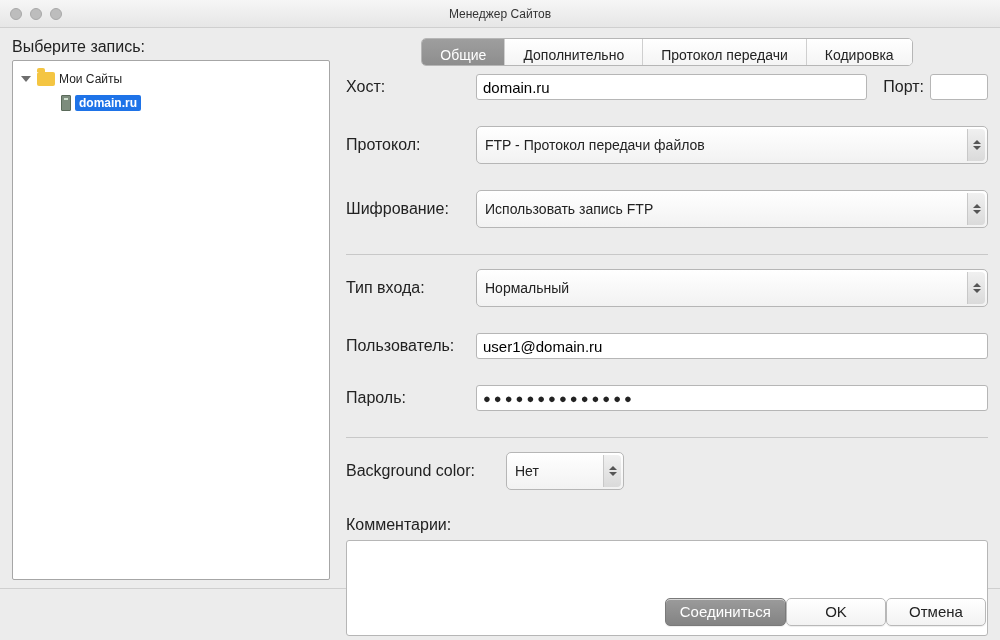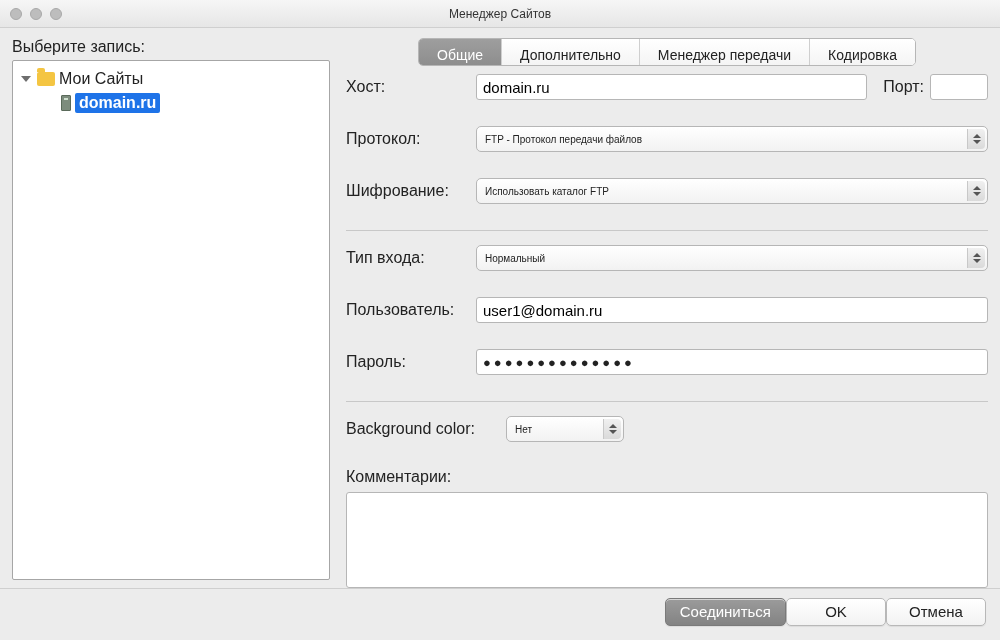--- a/index.html
+++ b/index.html
@@ -45,21 +45,21 @@
   .left-col {
     width: 318px;
     display: flex; flex-direction: column;
   }
   .left-label { font-size: 16px; margin-bottom: 4px; }
   .tree {
     flex: 1;
     background: #fff;
     border: 1px solid #a6a6a6; border-radius: 2px;
     padding: 6px 4px;
-    font-size: 16px;
+    font-size: 12px;
     overflow: auto;
   }
   .tree-row {
     display: flex; align-items: center;
     height: 24px;
     padding-left: 4px;
     gap: 4px;
     cursor: default;
   }
   .tree-caret {
@@ -164,26 +164,26 @@
     border: 1px solid #b6b6b6; border-radius: 3px;
     background: #fff;
     padding: 0 6px;
     font-size: 15px;
   }
   .txt-input.small { width: 58px; flex: 0 0 58px; }
   .port-label { margin-left: 10px; }
 
   .mac-select {
     flex: 1;
-    height: 26px;
+    height: 38px;
     background: linear-gradient(#ffffff, #f2f2f2);
     border: 1px solid #b6b6b6; border-radius: 5px;
     display: flex; align-items: center;
     padding: 0 22px 0 8px;
-    font-size: 10px;
+    font-size: 14px;
     position: relative;
   }
   .mac-select.short { flex: 0 0 118px; }
   .sel-knob {
     position: absolute; right: 2px; top: 2px; bottom: 2px;
     width: 18px;
     background: linear-gradient(#f0f0f0, #dadada);
     border-left: 1px solid #c8c8c8;
     border-radius: 0 4px 4px 0;
     display: flex; flex-direction: column;
@@ -255,21 +255,21 @@
 
     <div class="tabs">
       <div class="segbar">
         <div class="seg active">
             <span>Общие</span>
           </div>
         <div class="seg">
             <span>Дополнительно</span>
           </div>
         <div class="seg">
-            <span>Менеджер передачи</span>
+            <span>Протокол передачи</span>
           </div>
         <div class="seg">
             <span>Кодировка</span>
           </div>
       </div>
     </div>
 
     <div class="form">
 
       <div class="form-row">
@@ -291,21 +291,21 @@
                 <span class="car-dn"></span>
               </span>
           </div>
         </div>
       </div>
 
       <div class="form-row">
         <div class="form-label">Шифрование:</div>
         <div class="form-ctrl">
           <div class="mac-select">
-            <span>Использовать каталог FTP</span>
+            <span>Использовать запись FTP</span>
             <span class="sel-knob">
                 <span class="car-up"></span>
                 <span class="car-dn"></span>
               </span>
           </div>
         </div>
       </div>
 
       <hr class="hr">
 

